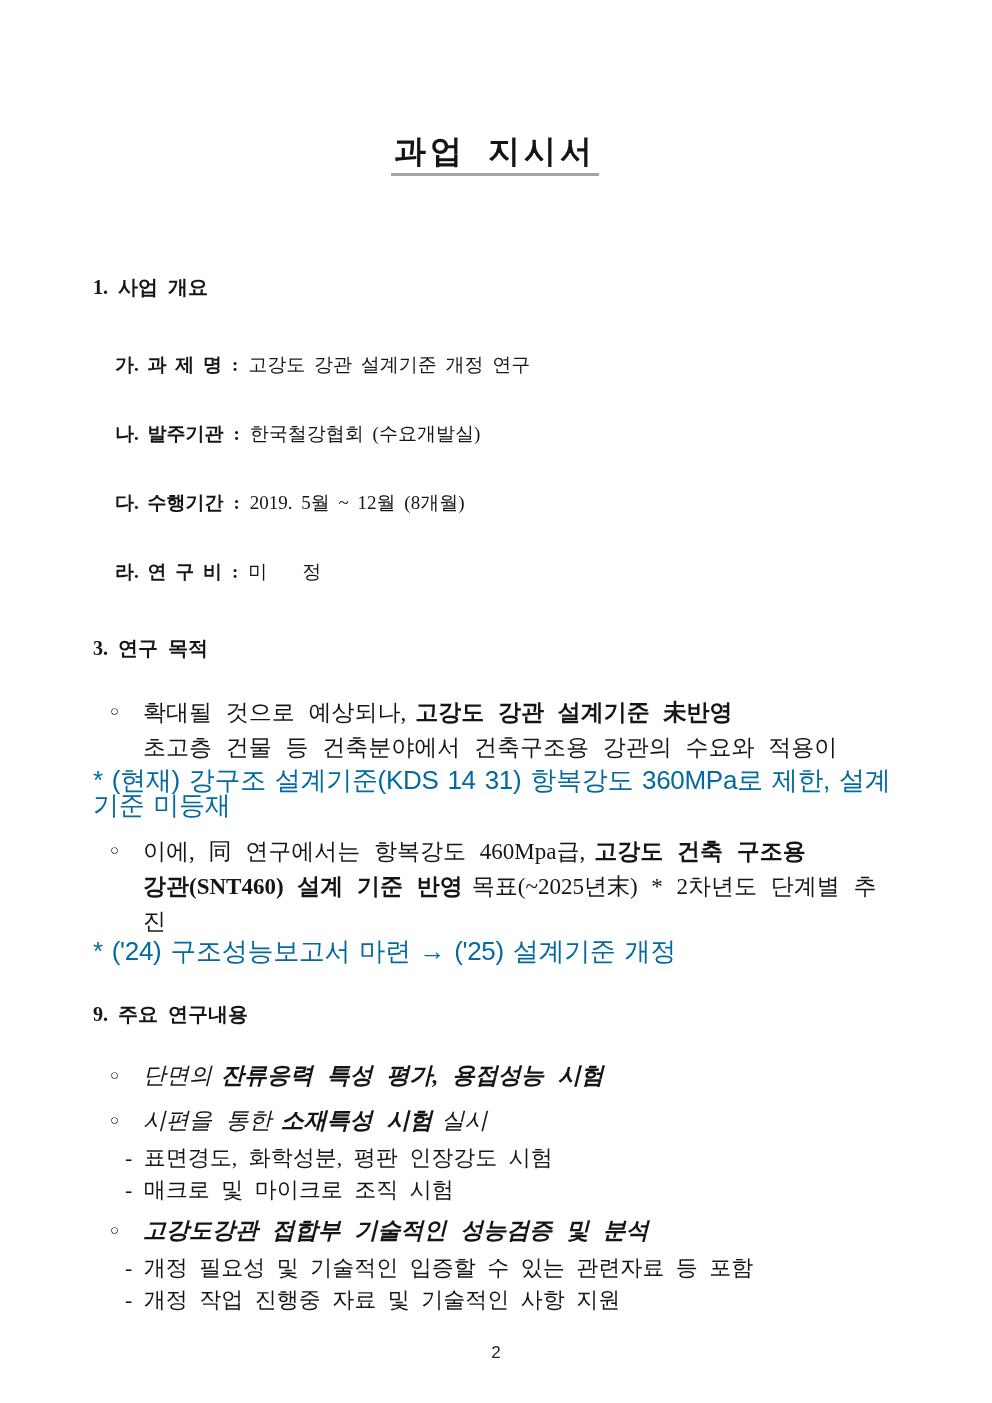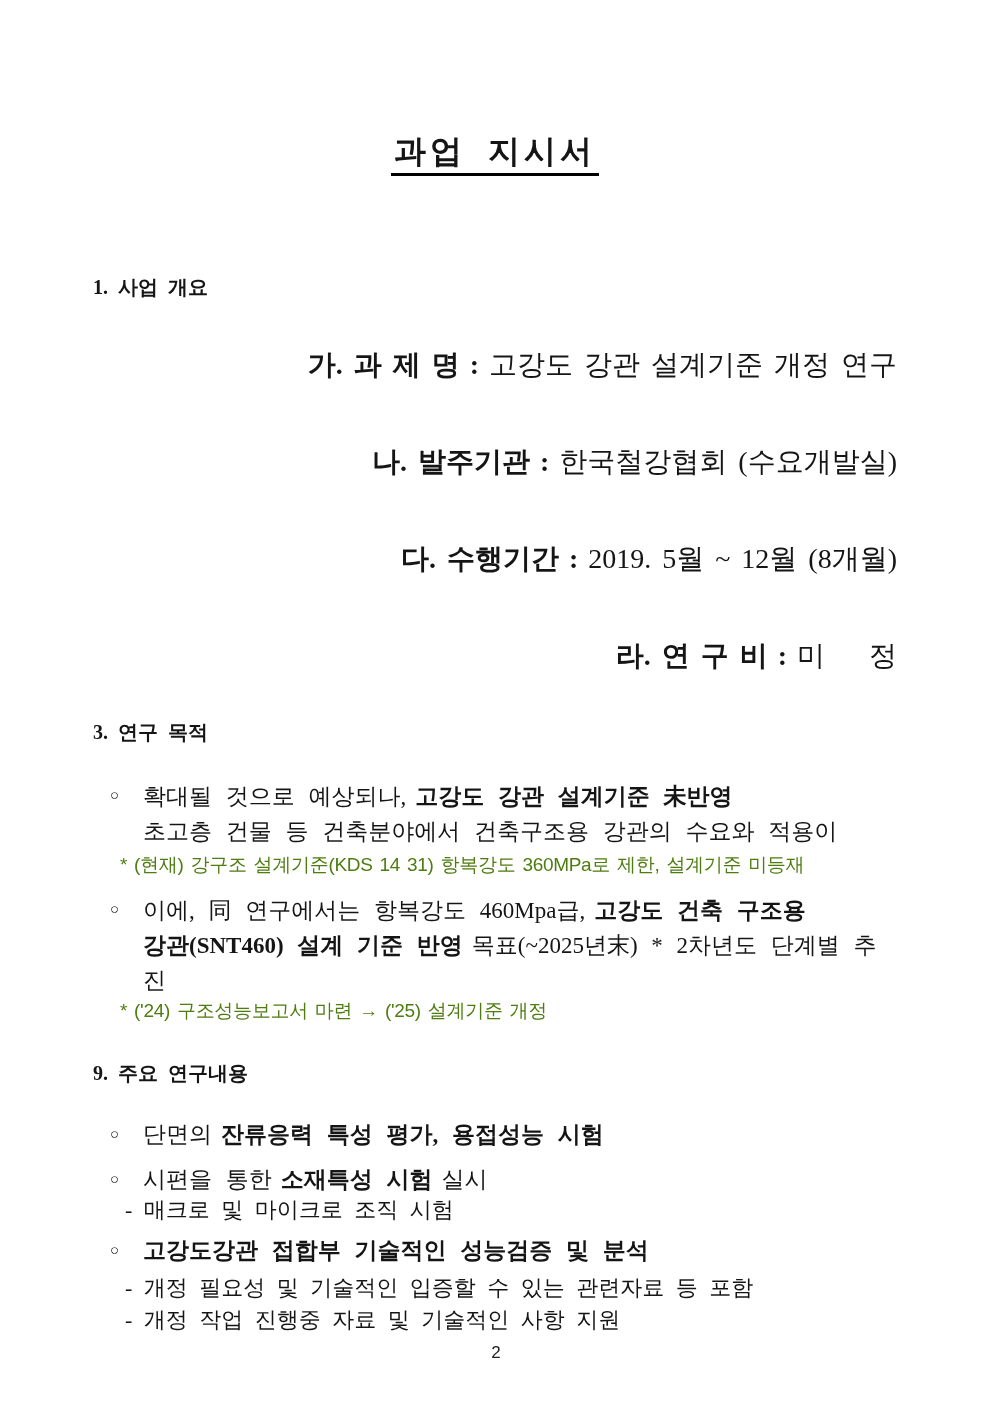--- a/index.html
+++ b/index.html
@@ -20,84 +20,82 @@
   
   .doc-title {
     text-align: center;
     font-size: 32px;
     font-weight: bold;
     line-height: 42px;
     letter-spacing: 4px;
     word-spacing: 10px;
   }
   .doc-title .u {
-    border-bottom: 3px solid #000000;
+    border-bottom: 3px solid #a3a3a3;
     padding: 0 3px 4px 3px;
   }
 
   
   .sec-heading {
     font-size: 20px;
     font-weight: bold;
     line-height: 29px;
     word-spacing: 5px;
   }
   .mt-s1 { margin-top: 101px; }
   .mt-s2 { margin-top: 48px; }
   .mt-s3 { margin-top: 36px; }
 
   
   .kv-item {
     margin-left: 22px;
-    font-size: 28px;
+    font-size: 19px;
     line-height: 29px;
     word-spacing: 4px;
-    text-align: right;
   }
   .kv-item .kv-label { font-weight: bold; }
   .kv-item .kv-sep { font-weight: bold; margin: 0 10px 0 10px; }
   .kv-item .kv-value { white-space: pre-wrap; }
   .mt-kv1 { margin-top: 48px; }
-  .mt-kv  { margin-top: 68px; }
+  .mt-kv  { margin-top: 40px; }
 
   
   .bullet {
     display: flex;
     margin-left: 17px;
     font-size: 23px;
   }
   .bullet .marker {
     width: 33px;
     flex: 0 0 33px;
     font-size: 15px;
     line-height: 33px;
     color: #222;
   }
   .bullet .btext { flex: 1; word-spacing: 8px; }
   .bullet .bline { display: block; line-height: 35px; }
-  .bullet.single .bline { line-height: 29px; }
+  .bullet.single .bline { line-height: 29px; font-style: italic; }
   .bullet.single .marker { line-height: 29px; }
   .bold { font-weight: bold; }
   .after { margin-left: 9px; }
 
   .mt-b1 { margin-top: 32px; }
   .mt-b2 { margin-top: 16px; }
   .mt-b3 { margin-top: 32px; }
   .mt-b4 { margin-top: 16px; }
   .mt-b5 { margin-top: 10px; }
 
   
   .note {
-    margin-left: 27px;
     font-family: "Liberation Sans", "DejaVu Sans", sans-serif;
-    font-size: 19px;
+    font-size: 26px;
     line-height: 25px;
     letter-spacing: -0.3px;
     word-spacing: 2px;
-    color: #4d7c0f;
+    color: #0369a1;
   }
   .mt-n1 { margin-top: 3px; }
   .mt-n2 { margin-top: 0px; }
 
   
   .dash {
     margin-left: 32px;
     font-size: 22px;
     line-height: 32px;
     word-spacing: 6px;
@@ -174,20 +172,21 @@
     </span>
   </div>
 
   <div class="bullet single mt-b4">
     <span class="marker">○</span>
     <span class="btext">
       <span class="bline"><span>시편을 통한</span><span class="bold after">소재특성 시험</span><span class="after">실시</span></span>
     </span>
   </div>
 
+  <div class="dash mt-d-first">- 표면경도, 화학성분, 평판 인장강도 시험</div>
   <div class="dash">- 매크로 및 마이크로 조직 시험</div>
 
   <div class="bullet single mt-b5">
     <span class="marker">○</span>
     <span class="btext">
       <span class="bline"><span class="bold">고강도강관 접합부 기술적인 성능검증 및 분석</span></span>
     </span>
   </div>
 
   <div class="dash mt-d-first">- 개정 필요성 및 기술적인 입증할 수 있는 관련자료 등 포함</div>

